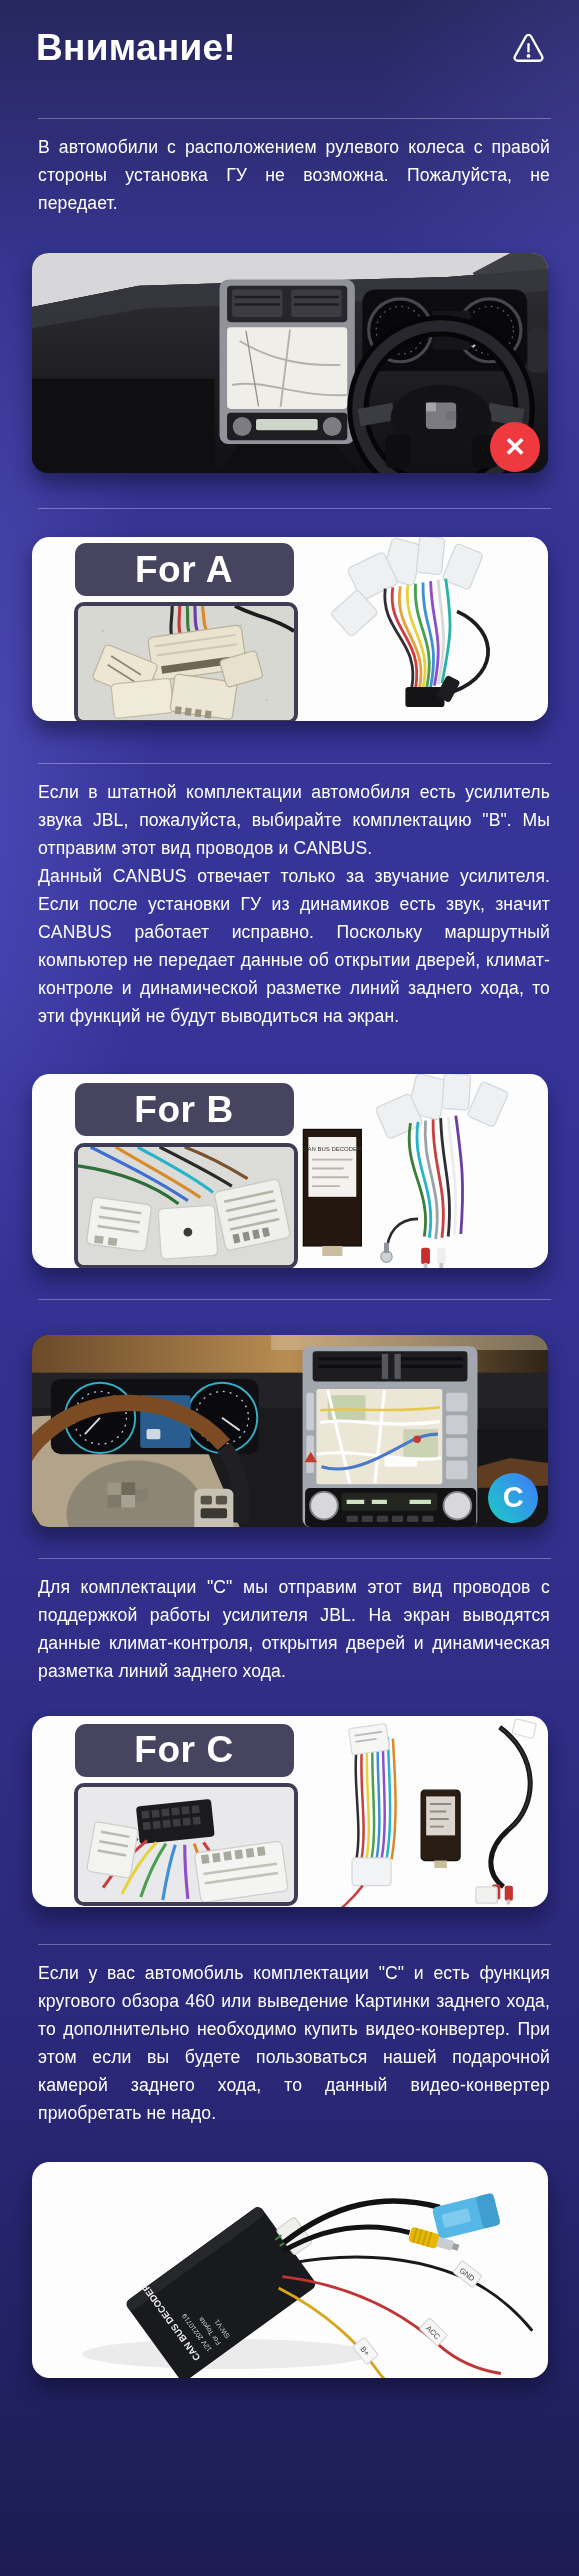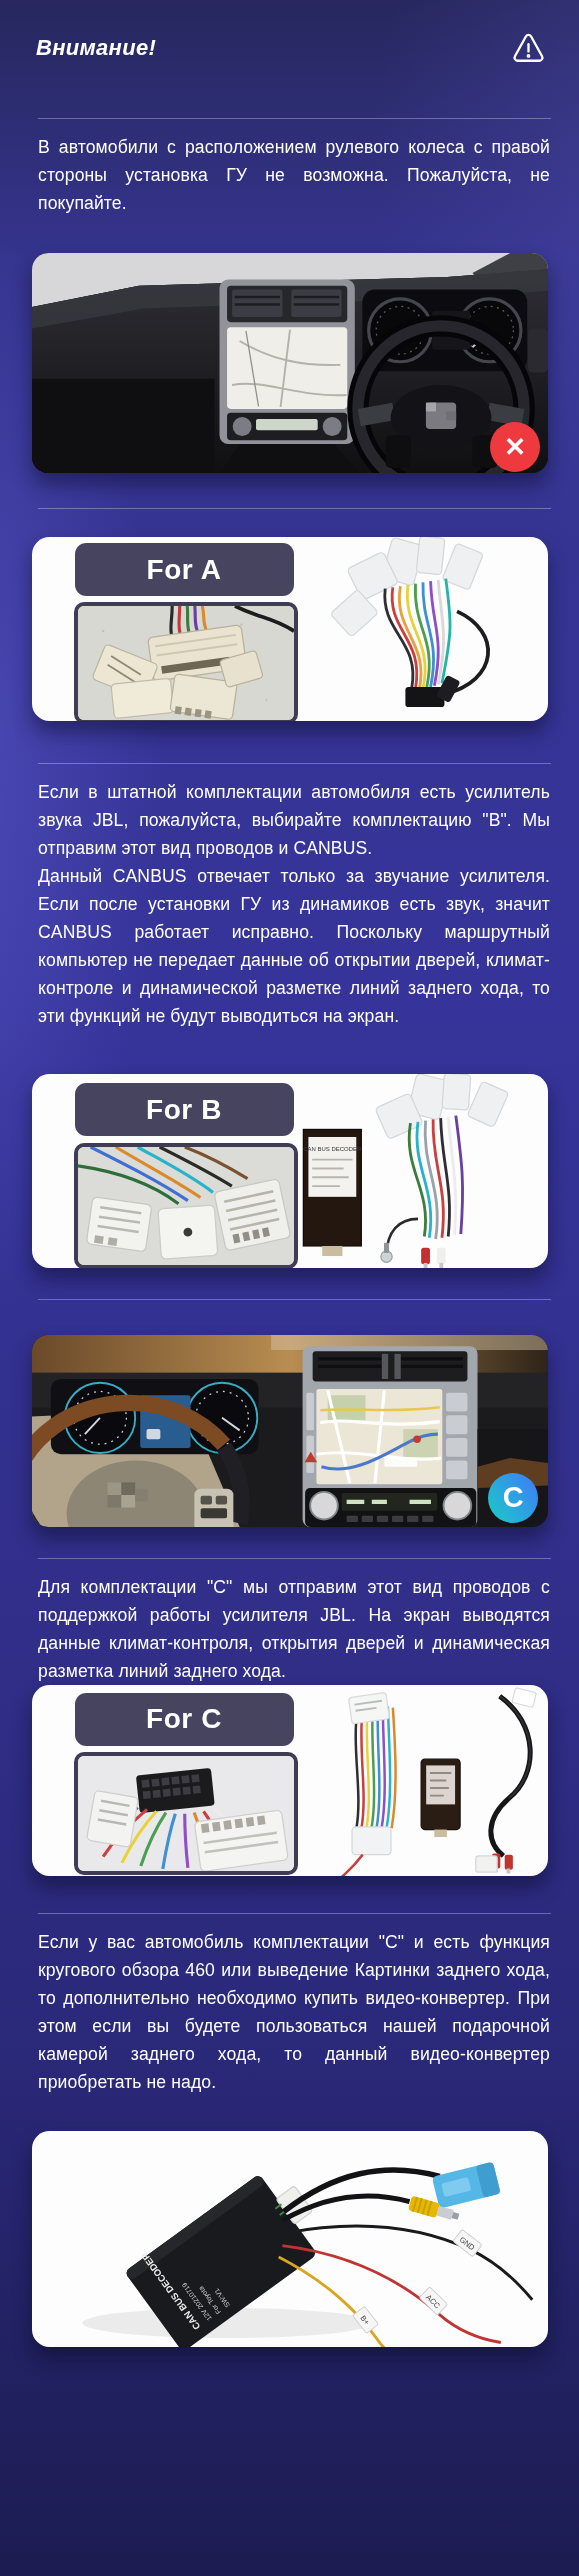--- a/index.html
+++ b/index.html
@@ -6,21 +6,21 @@
   .page{
     position:relative;width:579px;height:2576px;overflow:hidden;
     font-family:"Liberation Sans", sans-serif;color:#fff;
     background:
       radial-gradient(390px 943px at -12% 30%, rgba(98,96,214,.55), rgba(98,96,214,0) 60%),
       radial-gradient(566px 755px at 118% 6%, rgba(82,78,178,.45), rgba(82,78,178,0) 55%),
       linear-gradient(180deg,#27275e 0%,#35348e 10%,#36349a 38%,#312f8a 62%,#2a2878 80%,#1c1c52 100%);
   }
   .header{display:flex;align-items:center;justify-content:space-between;
     padding:31px 33px 0 36px;height:34px;}
-  .title{font-size:22px;font-weight:bold;letter-spacing:0.3px;margin:0;line-height:34px;font-style:italic;}
+  .title{font-size:37px;font-weight:bold;letter-spacing:0.3px;margin:0;line-height:34px;}
   .warn-icon{width:35px;height:35px;}
   .divider{border:0;border-top:0.9px solid rgba(255,255,255,.3);margin:0 28px 0 38px;}
   .d1{margin-top:53px}.d2{margin-top:35px}.d3{margin-top:42px}
   .d4{margin-top:31px}.d5{margin-top:31px}.d6{margin-top:37px}
   .para{margin:14px 29px 0 38px;font-size:17.6px;line-height:28px;
     text-align:justify;text-align-last:left;letter-spacing:0.1px;}
   .para + .para{margin-top:0;}
   .shot{position:relative;width:516px;margin:0 auto;border-radius:16.4px;overflow:hidden;
     box-shadow:0 11.3px 19px rgba(8,8,34,.45);}
   .shot svg{display:block;width:100%;height:100%;}
@@ -29,24 +29,24 @@
   .round-badge{position:absolute;width:50px;height:50px;border-radius:50%;
     display:flex;align-items:center;justify-content:center;
     font-weight:bold;color:#fff;}
   .badge-x{right:7.5px;bottom:1.3px;background:#ee3a3e;font-size:26.4px;}
   .badge-c{right:9.4px;bottom:4.4px;font-size:29px;
     background:linear-gradient(52deg,#1cc8c8 5%,#3b82f5 90%);}
   .kit-card{position:relative;width:516px;margin:0 auto;background:#fdfdfe;
     border-radius:17.6px;box-shadow:0 11.3px 19px rgba(8,8,34,.45);overflow:hidden;}
   .card-a{height:184px;margin-top:28px;}
   .card-b{height:194px;margin-top:44px;}
-  .card-cc{height:191px;}
+  .card-cc{height:191px;margin-top:31px;}
   .kit-badge{position:absolute;left:43px;width:219px;height:53px;background:#474460;
     border-radius:11.3px;display:flex;align-items:center;justify-content:center;
-    font-size:28px;font-weight:bold;color:#fff;letter-spacing:0.6px;}
+    font-size:37px;font-weight:bold;color:#fff;letter-spacing:0.6px;}
   .kb-a{top:6.3px}.kb-b{top:9.4px}.kb-c{top:7.5px}
   .kit-photo{position:absolute;left:42px;width:216px;border:4.4px solid #3f3c55;
     border-radius:10px;overflow:hidden;background:#d9d9d5;}
   .kp-a{top:65px;height:114px}.kp-b{top:69px;height:118px}.kp-c{top:67px;height:115px}
   .kit-photo svg{display:block;width:100%;height:100%;}
   .kit-harness{position:absolute;right:3.8px;top:0;width:252px;height:100%;}
   .conv-card{position:relative;width:516px;height:216px;margin:35px auto 0;
     background:#fdfdfe;border-radius:17.6px;overflow:hidden;
     box-shadow:0 11.3px 19px rgba(8,8,34,.45);}
   .conv-card svg{display:block;width:100%;height:100%;}
@@ -59,21 +59,21 @@
   <div class="header">
     <h1 class="title">Внимание!</h1>
     <svg class="warn-icon" viewBox="0 0 24 24" fill="none" stroke="#ffffff" stroke-width="1.6" stroke-linecap="round" stroke-linejoin="round">
       <path d="M10.3 3.6 L2.7 17.3 a2.1 2.1 0 0 0 1.8 3.1 h15 a2.1 2.1 0 0 0 1.8 -3.1 L13.7 3.6 a2 2 0 0 0 -3.4 0 z"></path>
       <line x1="12" y1="9" x2="12" y2="14"></line>
       <circle cx="12" cy="17.1" r="0.5" fill="#fff"></circle>
     </svg>
   </div>
 
   <hr class="divider d1">
-  <p class="para">В автомобили с расположением рулевого колеса с правой стороны установка ГУ не возможна. Пожалуйста, не покупайте.</p>
+  <p class="para">В автомобили с расположением рулевого колеса с правой стороны установка ГУ не возможна. Пожалуйста, не передает.</p>
 
   <figure class="shot shot-rhd" style="margin-top:36px;">
     <svg viewBox="0 0 820 350" preserveAspectRatio="none">
       <defs>
         <linearGradient id="g1" x1="0" y1="0" x2="0" y2="1">
           <stop offset="0" stop-color="#2e2e34"></stop>
             <stop offset="1" stop-color="#101013"></stop>
         </linearGradient>
       </defs>
       <rect width="820" height="350" fill="#141418"></rect>

